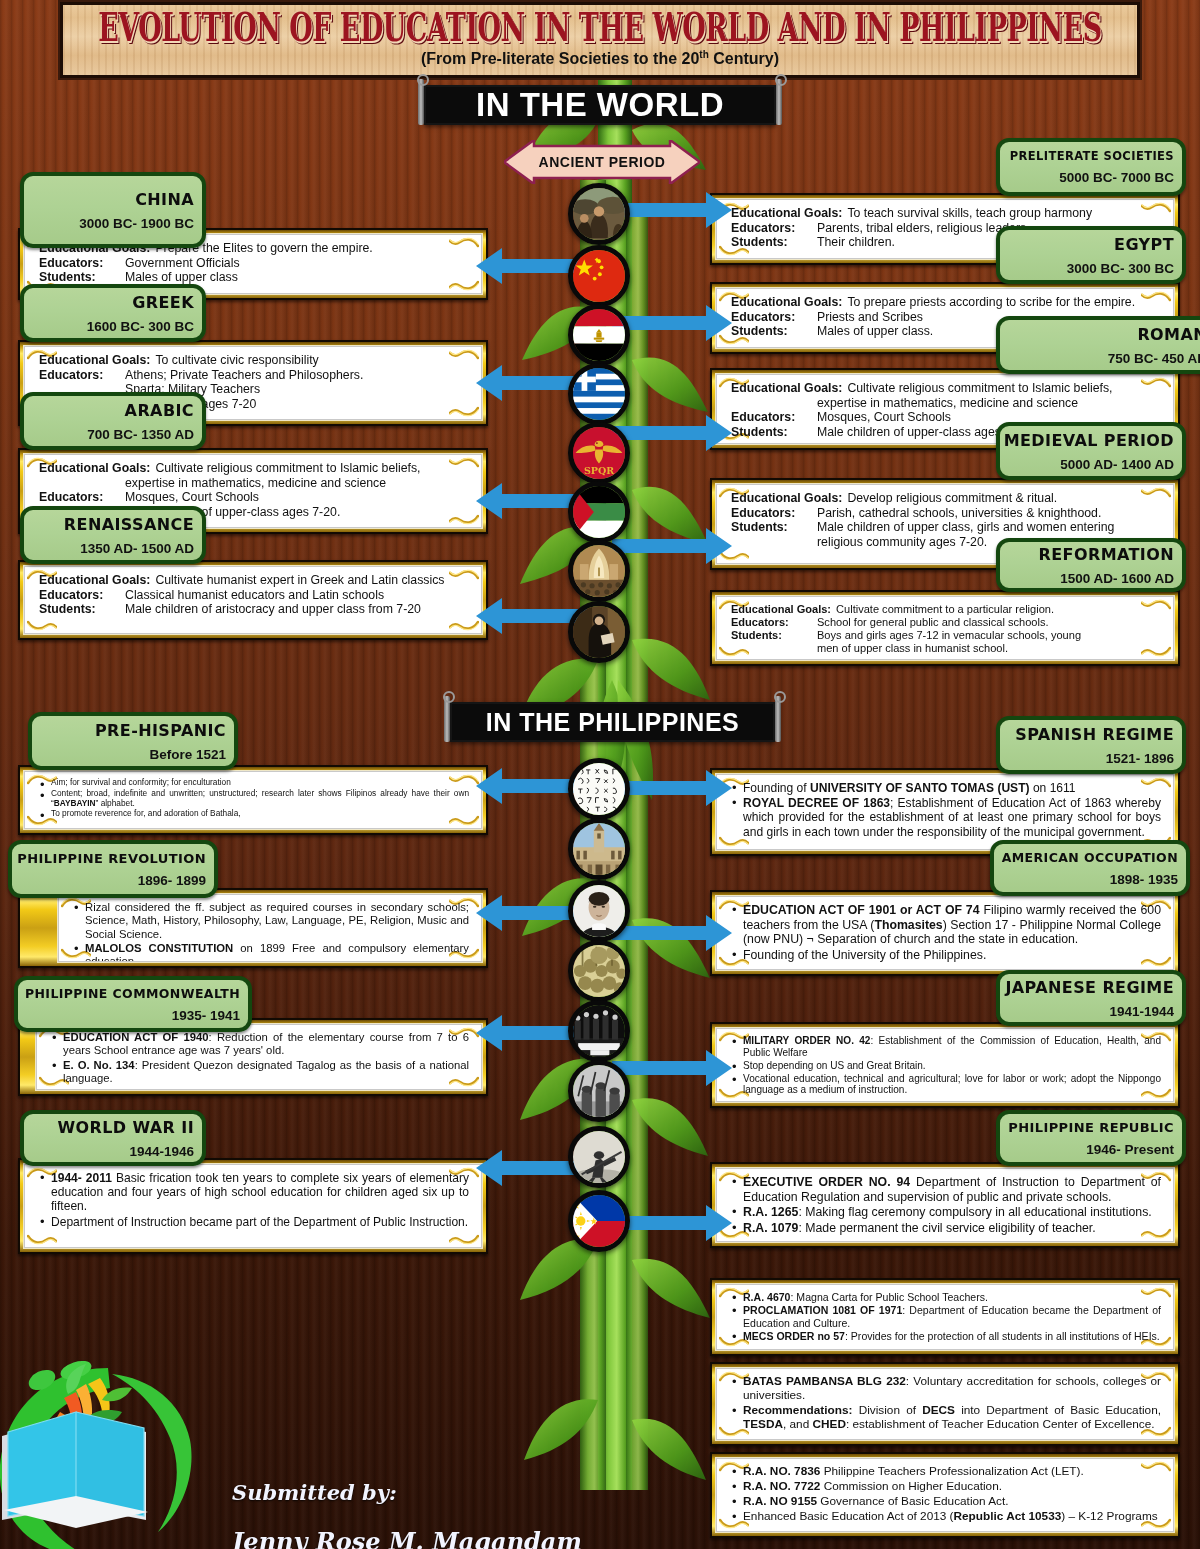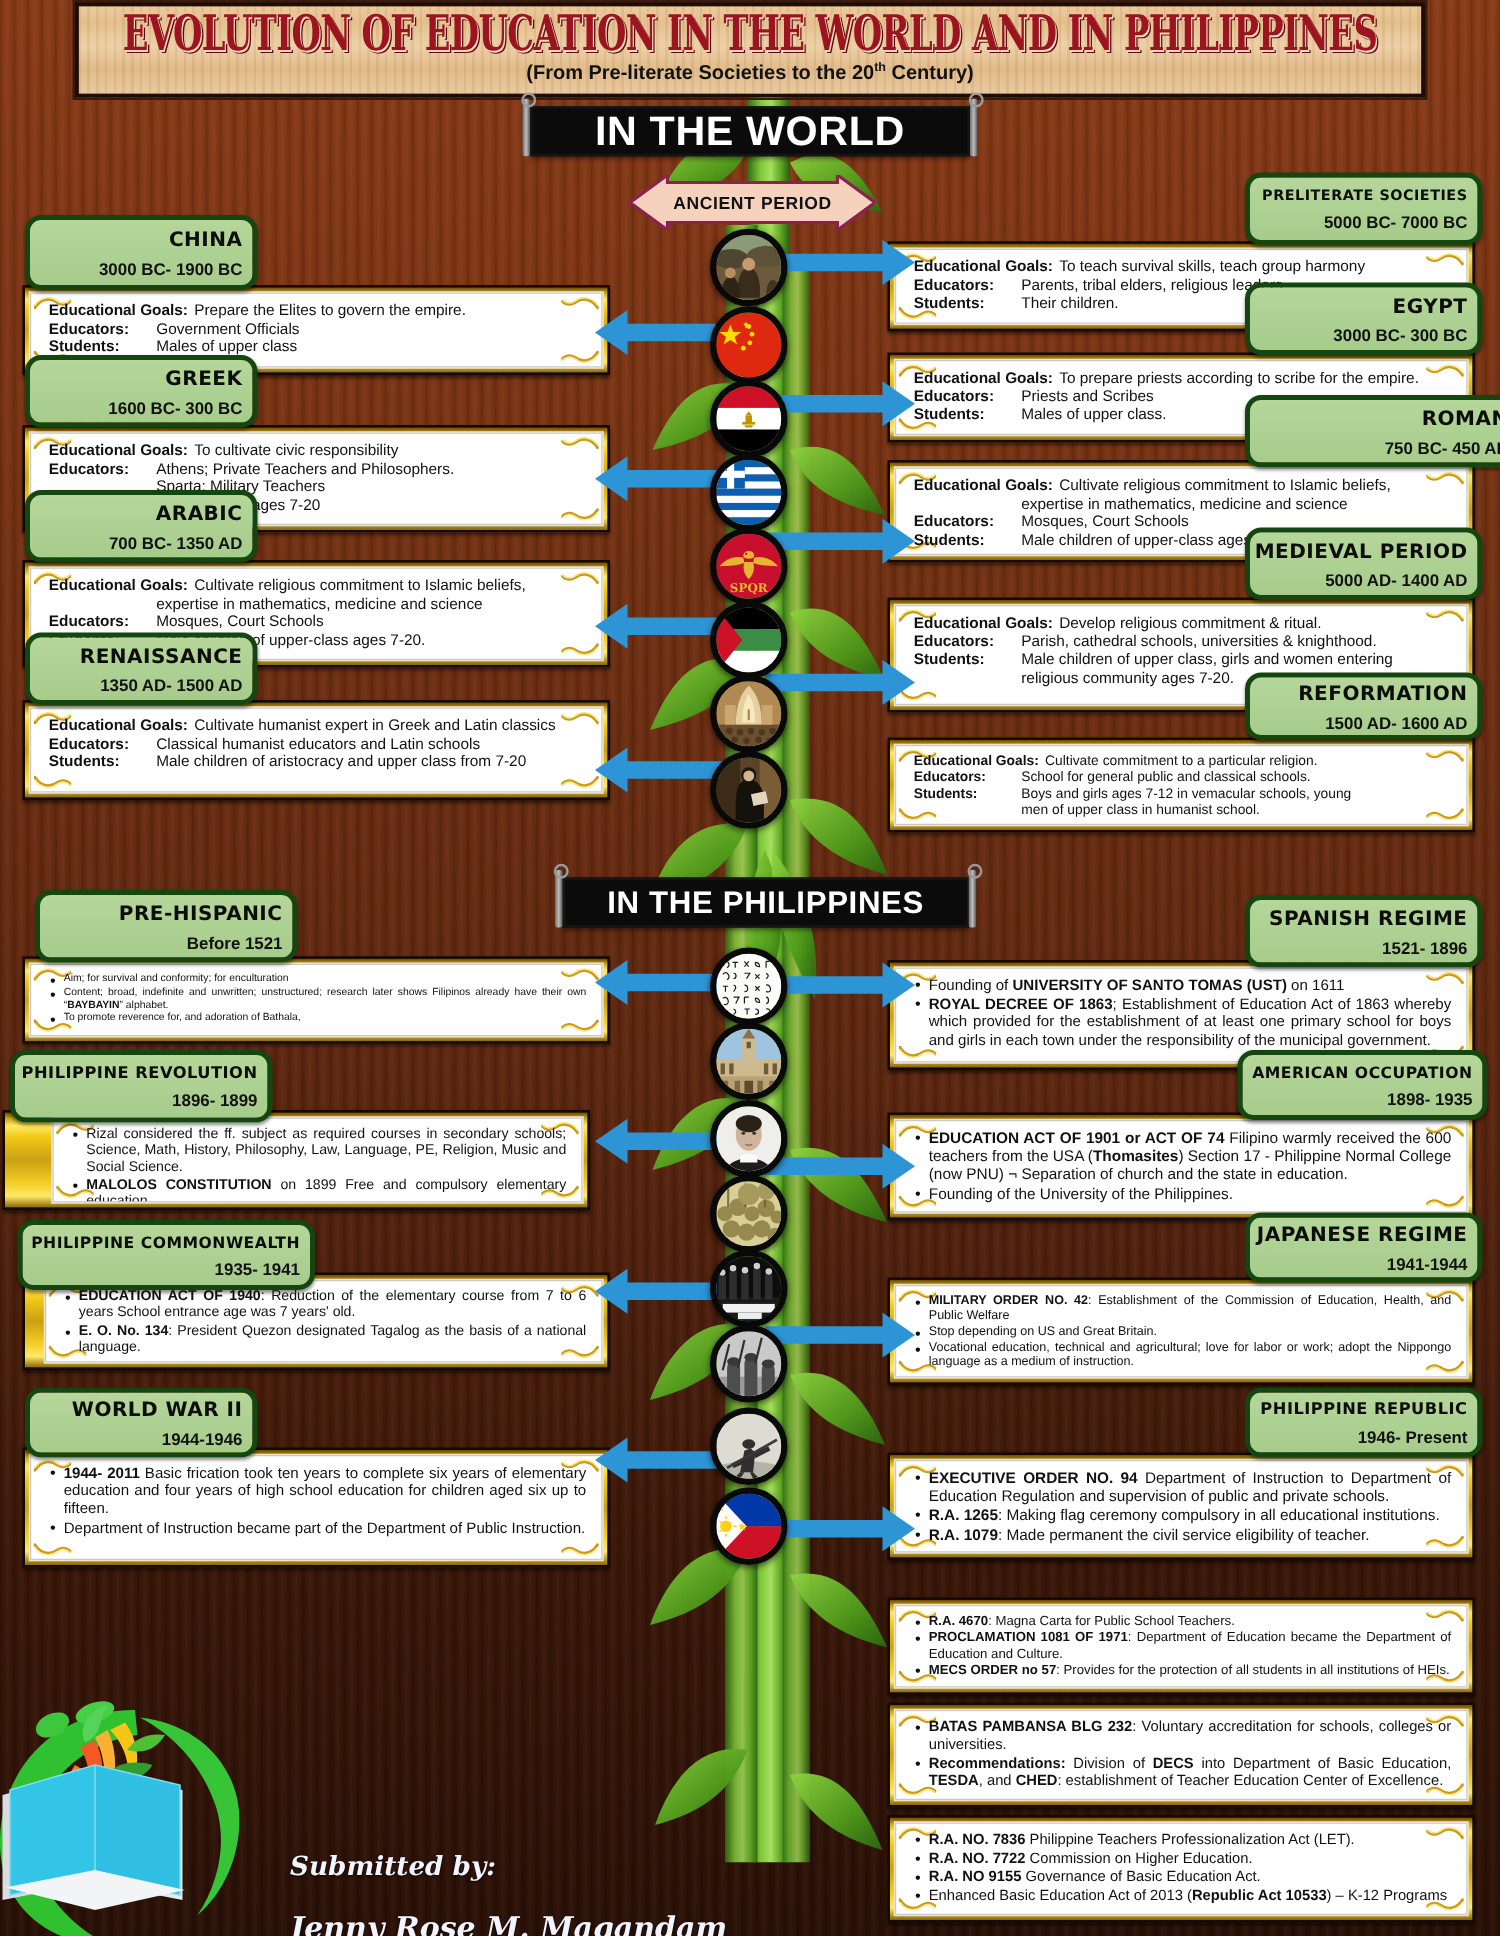--- a/index.html
+++ b/index.html
@@ -575,21 +575,21 @@
               <span class="kv-lab">Students:</span>
               <span class="v">Boys and girls ages 7-12 in vemacular schools, young</span>
             </div>
             <div class="kv">
               <span class="kv-lab"></span>
               <span>men of upper class in humanist school.</span>
             </div>
           </div>
         </div>
       </div>
-      <div class="chip" style="left: 20px; top: 172px; width: 186px; height: 60px;">
+      <div class="chip" style="left: 20px; top: 172px; width: 186px; height: 76px;">
         <div class="name">CHINA</div>
         <div class="yrs">3000 BC- 1900 BC</div>
       </div>
       <div class="chip" style="left: 20px; top: 284px; width: 186px; height: 58px;">
         <div class="name">GREEK</div>
         <div class="yrs">1600 BC- 300 BC</div>
       </div>
       <div class="chip" style="left: 20px; top: 392px; width: 186px; height: 58px;">
         <div class="name">ARABIC</div>
         <div class="yrs">700 BC- 1350 AD</div>
@@ -771,21 +771,21 @@
    </svg>
           <div class="txt" style="font-size: 8.3px;">
             <ul class="bl">
               <li class="just">Aim; for survival and conformity; for enculturation</li>
               <li class="just">Content; broad, indefinite and unwritten; unstructured; research later shows Filipinos already have their own “<b>BAYBAYIN</b>” alphabet.</li>
               <li class="just">To promote reverence for, and adoration of Bathala,</li>
             </ul>
           </div>
         </div>
       </div>
-      <div class="goldbox" style="left: 2px; top: 888px; width: 470px; height: 80px; padding-left: 38px;">
+      <div class="goldbox" style="left: 18px; top: 888px; width: 470px; height: 80px; padding-left: 38px;">
         <div class="inner">
           <svg class="curl tl" viewBox="0 0 30 12">
      <path d="M1 9 C 6 1, 14 1, 19 5 C 22 7, 26 7, 29 4" fill="none" stroke="#c8960e" stroke-width="2.6" stroke-linecap="round"></path>
      <path d="M1 7 C 6 0, 14 0, 19 4 C 22 6, 26 6, 29 3" fill="none" stroke="#ffe680" stroke-width="1.2" stroke-linecap="round"></path>
    </svg>
           <svg class="curl tr" viewBox="0 0 30 12">
      <path d="M1 9 C 6 1, 14 1, 19 5 C 22 7, 26 7, 29 4" fill="none" stroke="#c8960e" stroke-width="2.6" stroke-linecap="round"></path>
      <path d="M1 7 C 6 0, 14 0, 19 4 C 22 6, 26 6, 29 3" fill="none" stroke="#ffe680" stroke-width="1.2" stroke-linecap="round"></path>
    </svg>
           <svg class="curl bl" viewBox="0 0 30 12">

